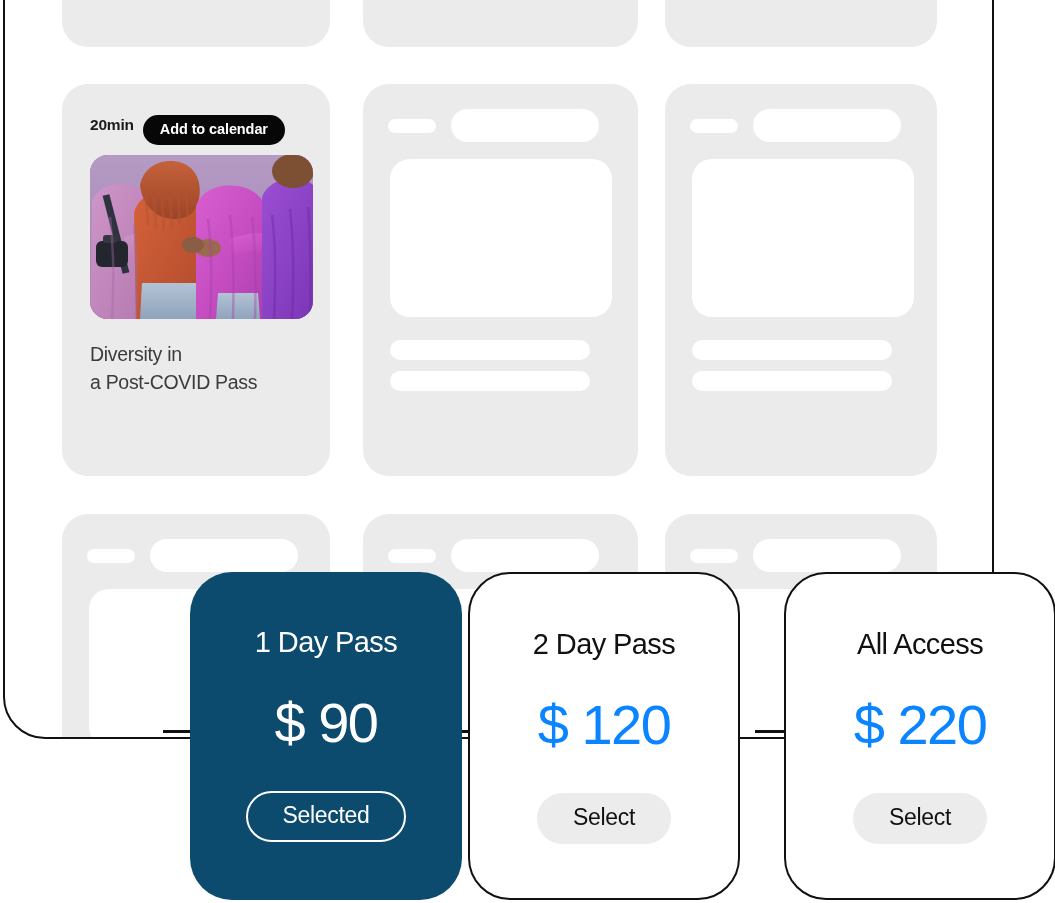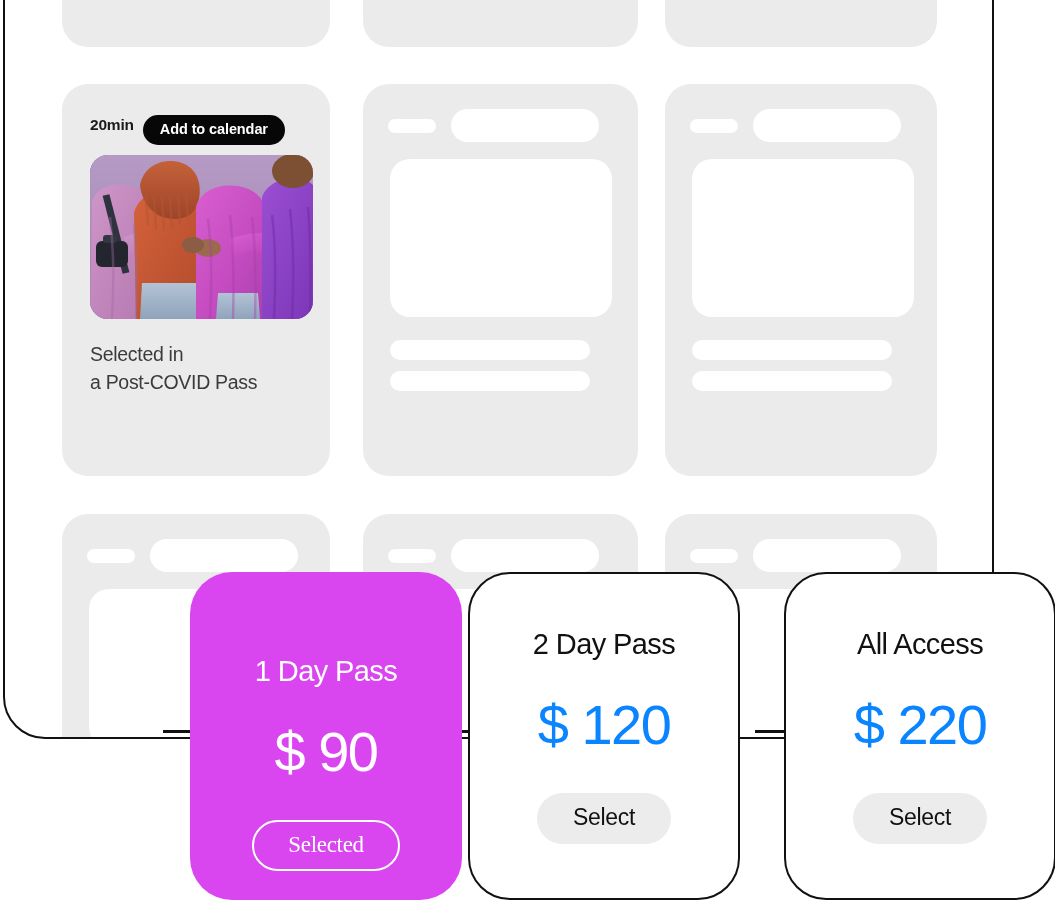--- a/index.html
+++ b/index.html
@@ -132,23 +132,22 @@
     height: 328px;
     border-radius: 42px;
     display: flex;
     flex-direction: column;
     align-items: center;
     background: #ffffff;
     border: 2.5px solid #111111;
   }
 
   .price-card.selected {
-    background: #d946ef;
+    background: #0c4a6e;
     border: none;
-    justify-content: center;
   }
 
   .plan-name {
     margin-top: 56px;
     font-size: 29px;
     font-weight: 400;
     color: #111111;
     letter-spacing: -0.6px;
     line-height: 1;
   }
@@ -179,21 +178,20 @@
     background: #ececec;
     color: #111111;
     border: none;
   }
 
   .selected .plan-btn {
     background: transparent;
     color: #ffffff;
     border: 2.5px solid #ffffff;
     padding: 11px 34px 13px 34px;
-    font-family: Liberation Serif, serif;
   }
 </style>
 </head>
 <body>
 
 <div id="stage">
 
   <div class="app-window">
     <div class="cards-grid">
 
@@ -303,21 +301,21 @@
 
             <ellipse cx="203" cy="16" rx="21" ry="17" fill="#7d4f33"></ellipse>
 
             <path d="M182,60 C186,90 186,122 184,164 M200,54 C204,90 204,126 202,164 M218,52 C221,88 221,126 220,164" stroke="#6b2ba0" stroke-width="2.5" opacity="0.45" fill="none"></path>
             <path d="M118,64 C122,94 122,128 120,164 M140,60 C144,96 144,130 143,164 M162,62 C166,96 166,130 165,164" stroke="#a63fa4" stroke-width="2.5" opacity="0.4" fill="none"></path>
             <path d="M20,62 C24,96 24,130 22,164 M44,70 C47,100 47,132 46,164" stroke="#a06aa4" stroke-width="2.5" opacity="0.4" fill="none"></path>
           </svg>
         </div>
 
         <div class="event-title">
-          <div>Selected in</div>
+          <div>Diversity in</div>
           <div>a Post-COVID Pass</div>
         </div>
       </div>
 
     </div>
   </div>
 
   <div class="connector" style="left:163px; top:730px; width:30px;"></div>
   <div class="connector" style="left:461px; top:730px; width:29px;"></div>
   <div class="connector" style="left:755px; top:730px; width:32px;"></div>

